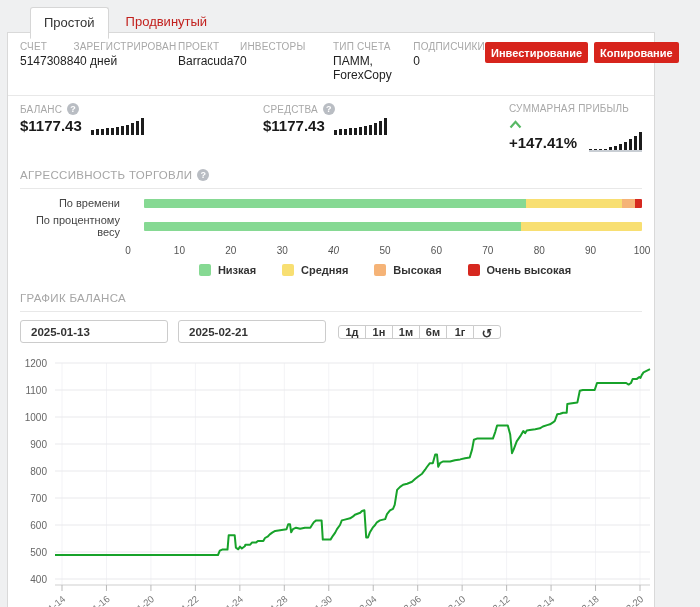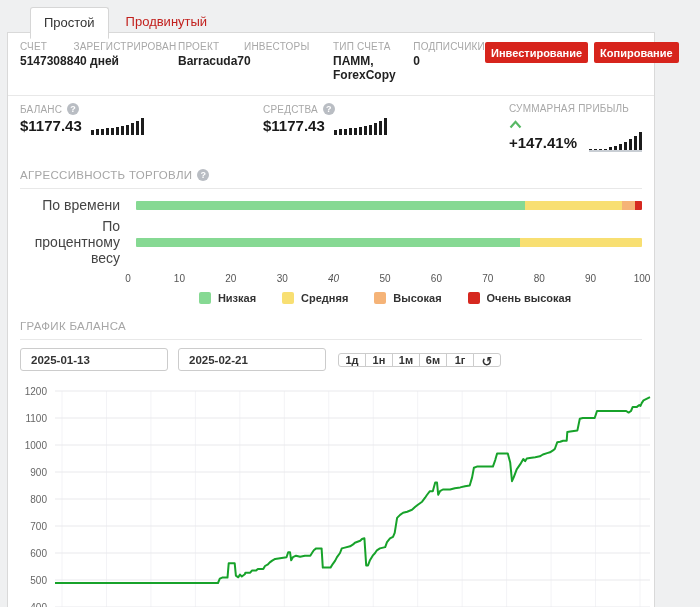--- a/index.html
+++ b/index.html
@@ -22,21 +22,21 @@
     position:absolute;left:7px;top:32px;width:648px;height:590px;
     background:#fff;border:1px solid #d9d9d9;border-bottom:none;box-sizing:border-box;
   }
   
   .info{display:flex;padding:8px 12px 6px;}
   .info-cols{display:flex;flex:1;}
   .icol{display:flex;}
   .icol.c1{width:158px;} .icol.c2{width:155px;} .icol.c3{width:152px;}
   .field{margin-bottom:7px;}
   .flbl{font-size:10px;color:#a8a8a8;letter-spacing:.2px;margin-bottom:2px;}
-  .fval{font-size:12px;font-weight:bold;color:#222;}
+  .fval{font-size:12px;font-weight:normal;color:#222;}
   .btn-col{width:168px;display:flex;gap:6px;padding-top:1px;}
   .red-btn{
     height:21px;background:#d7241c;color:#fff;border:none;border-radius:2px;
     font-size:11px;font-weight:bold;font-family:inherit;cursor:pointer;line-height:21px;
   }
   
   .stats{display:flex;border-top:1px solid #e8e8e8;padding:7px 12px 8px;}
   .stat{width:243px;} .stat.s2{width:246px;} .stat.s3{flex:1;}
   .slbl{font-size:10px;color:#a8a8a8;letter-spacing:.2px;display:flex;align-items:center;}
   .svalrow{display:flex;align-items:flex-end;gap:9px;margin-top:2px;}
@@ -52,21 +52,21 @@
   }
   
   .sec-head{
     display:flex;align-items:center;font-size:11.5px;color:#a6a6a6;letter-spacing:.3px;
     padding:5px 0 7px;border-bottom:1px solid #e8e8e8;
   }
   
   .aggr{padding:4px 12px 0;}
   .aggr-body{padding-top:8px;}
   .aggr-row{display:flex;align-items:center;margin-bottom:5px;}
-  .aggr-label{width:100px;text-align:right;font-size:14px;color:#444;padding-right:16px;flex:none;}
+  .aggr-label{width:100px;text-align:right;font-size:11px;color:#444;padding-right:24px;flex:none;}
   .aggr-track{flex:1;height:9px;display:flex;overflow:hidden;border-radius:1px;}
   .aggr-track span{display:block;height:100%;}
   .aggr-axis{margin-left:108px;position:relative;height:15px;font-size:10px;color:#555;}
   .aggr-axis b{position:absolute;transform:translateX(-50%);font-weight:normal;top:2px;}
   .aggr-legend{display:flex;justify-content:center;gap:26px;margin-left:108px;padding:6px 0 9px;}
   .lg-item{display:flex;align-items:center;font-size:11px;font-weight:bold;color:#333;}
   .lg-item .sq{width:12px;height:12px;border-radius:2px;margin-right:7px;}
   
   .chart-sec{padding:2px 4px 0 12px;}
   .chart-sec .sec-head{margin-right:8px;}

